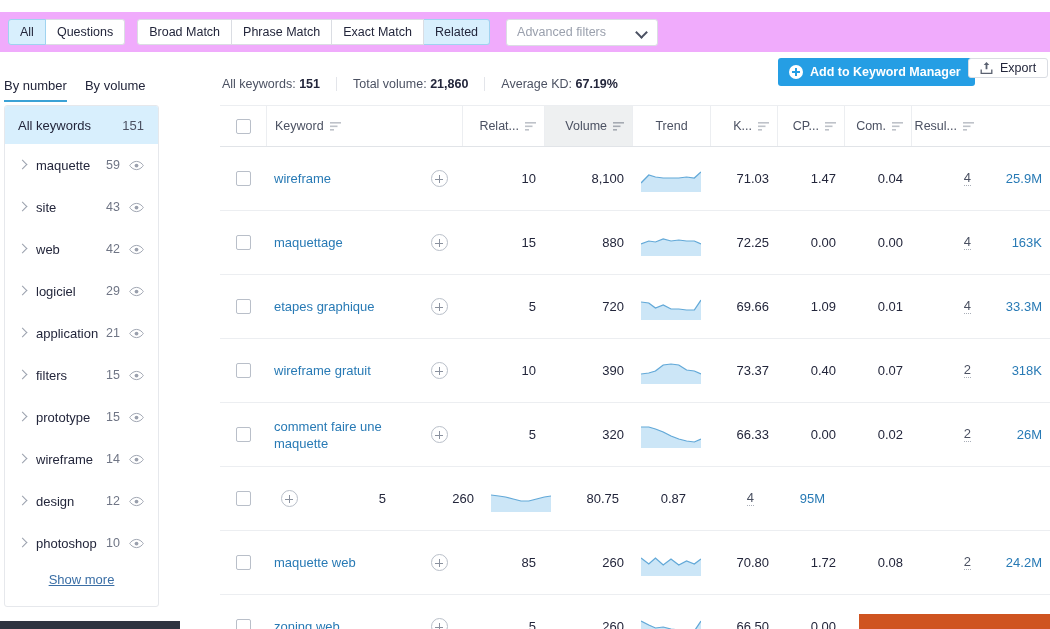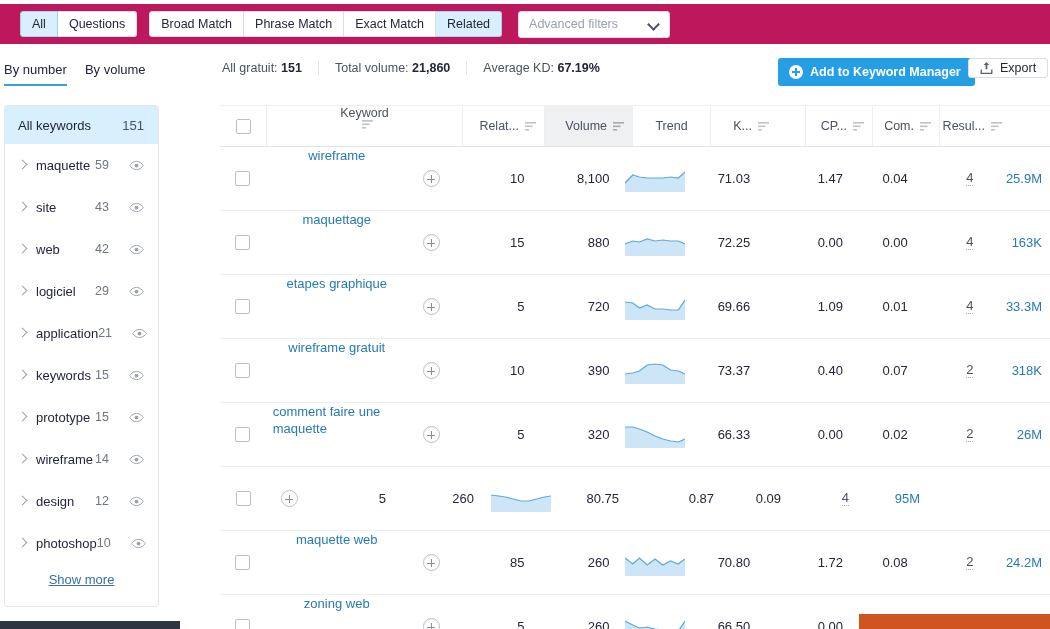--- a/index.html
+++ b/index.html
@@ -8,23 +8,23 @@
     width: 1050px; height: 629px;
     background: #ffffff;
     font-family: "Liberation Sans", sans-serif;
     font-size: 13px;
     color: #23263b;
     overflow: hidden;
   }
 
   
   #topbar {
-    position: absolute; left: 0; top: 4px; width: 1050px; height: 40px;
-    display: flex; align-items: center; padding-left: 20px; gap: 0;
-    background: #be185d;
+    position: absolute; left: 0; top: 12px; width: 1050px; height: 40px;
+    display: flex; align-items: center; padding-left: 8px; gap: 0;
+    background: #f0abfc;
   }
   .btn-group { display: flex; margin-right: 12px; }
   .fbtn {
     height: 26px; padding: 0 11px;
     border: 1px solid #dadde3;
     background: #fff;
     font-size: 12.5px; color: #23263b;
     display: flex; align-items: center; justify-content: center;
     cursor: pointer; white-space: nowrap;
     border-radius: 0;
@@ -48,21 +48,21 @@
   }
   .chev::after {
     content: ""; position: absolute; left: 0; top: 1px;
     width: 7px; height: 7px;
     border-right: 2px solid #4b5162; border-bottom: 2px solid #4b5162;
     transform: rotate(45deg);
   }
 
   
   #statsrow {
-    position: absolute; left: 0; top: 56px; width: 886px; height: 44px;
+    position: absolute; left: 0; top: 72px; width: 886px; height: 44px;
   }
   #viewtabs { position: absolute; left: 4px; top: 6px; display: flex; gap: 18px; }
   .vtab {
     font-size: 13px; color: #23263b; padding-bottom: 7px; cursor: pointer;
     border-bottom: 2px solid transparent;
   }
   .vtab.active { border-bottom-color: #3ba2d6; }
 
   #kpis {
     position: absolute; left: 222px; top: 5px;
@@ -123,21 +123,21 @@
   .side-item .arrow {
     width: 14px; flex: 0 0 auto; position: relative; height: 14px;
   }
   .side-item .arrow::after {
     content: ""; position: absolute; left: 2px; top: 3px;
     width: 6px; height: 6px;
     border-right: 1.5px solid #9aa0ad; border-top: 1.5px solid #9aa0ad;
     transform: rotate(45deg);
   }
   .side-item .nm { flex: 1; color: #23263b; padding-left: 5px; }
-  .side-item .num { color: #6f7585; font-size: 12.5px; margin-right: 20px; }
+  .side-item .num { color: #6f7585; font-size: 12.5px; margin-right: 9px; }
   .eye { width: 15px; height: 11px; flex: 0 0 auto; }
 
   #showmore {
     text-align: center; padding: 8px 0 4px;
     font-size: 13px; color: #3a6ea5; text-decoration: underline;
     cursor: pointer;
   }
 
   
   #table {
@@ -150,27 +150,27 @@
     border-bottom: 1px solid #eceef1;
   }
   #thead .trow {
     height: 42px; background: #fff;
     border-top: 1px solid #eceef1; border-bottom: 1px solid #e1e4e8;
   }
   .cell { display: flex; align-items: center; padding: 0 8px; font-size: 13px; }
   #thead .cell { color: #4b5162; font-size: 12.5px; border-left: 1px solid #eceef1; }
   #thead .cell:first-child { border-left: none; }
   .c-check  { width: 46px;  justify-content: center; }
-  .c-kw     { width: 150px; flex-direction: column; }
+  .c-kw     { width: 150px; }
   .c-add    { width: 46px;  justify-content: center; }
   .c-rel    { width: 82px;  justify-content: flex-end; }
   .c-vol    { width: 88px;  justify-content: flex-end; }
   .c-trend  { width: 78px;  justify-content: center; }
   .c-kd     { width: 67px;  justify-content: flex-end; }
-  .c-cpc    { width: 67px;  justify-content: flex-end; margin-left: 28px; }
+  .c-cpc    { width: 67px;  justify-content: flex-end; }
   .c-com    { width: 67px;  justify-content: flex-end; }
   .c-sf     { width: 68px;  justify-content: flex-end; }
   .c-res    { width: 71px;  justify-content: flex-end; }
 
   #thead .c-kw, #thead .c-add { border-left: none; }
   #thead .c-kw { border-left: 1px solid #eceef1; width: 196px; justify-content: flex-start; }
   #thead .c-rel { width: 82px; justify-content: flex-end; }
   #thead .c-vol { background: #eef0f1; }
 
   .sorticon { width: 11px; height: 9px; margin-left: 6px; flex: 0 0 auto; opacity: .55; }
@@ -232,21 +232,21 @@
   </div>
 </div>
 
 <div id="statsrow">
   <div id="viewtabs">
     <div class="vtab active">By number</div>
     <div class="vtab">By volume</div>
   </div>
   <div id="kpis">
     <div class="kpi">
-      <span>All gratuit:</span>
+      <span>All keywords:</span>
       <b>151</b>
     </div>
     <div class="kpi">
       <span>Total volume:</span>
       <b>21,860</b>
     </div>
     <div class="kpi">
       <span>Average KD:</span>
       <b>67.19%</b>
     </div>
@@ -312,21 +312,21 @@
         <span class="arrow"></span>
         <span class="nm">application</span>
         <span class="num">21</span>
         <svg class="eye" viewBox="0 0 16 11">
           <path d="M8 1.1C4.3 1.1 1.5 4.1 0.8 5.5c0.7 1.4 3.5 4.4 7.2 4.4s6.5-3 7.2-4.4C14.5 4.1 11.7 1.1 8 1.1z" fill="none" stroke="#9aa0ad" stroke-width="1"></path>
           <circle cx="8" cy="5.5" r="2" fill="#9aa0ad"></circle>
         </svg>
       </div>
       <div class="side-item">
         <span class="arrow"></span>
-        <span class="nm">keywords</span>
+        <span class="nm">filters</span>
         <span class="num">15</span>
         <svg class="eye" viewBox="0 0 16 11">
           <path d="M8 1.1C4.3 1.1 1.5 4.1 0.8 5.5c0.7 1.4 3.5 4.4 7.2 4.4s6.5-3 7.2-4.4C14.5 4.1 11.7 1.1 8 1.1z" fill="none" stroke="#9aa0ad" stroke-width="1"></path>
           <circle cx="8" cy="5.5" r="2" fill="#9aa0ad"></circle>
         </svg>
       </div>
       <div class="side-item">
         <span class="arrow"></span>
         <span class="nm">prototype</span>
         <span class="num">15</span>
@@ -642,23 +642,20 @@
             <path d="M0,9 L7,10 L13,11 L20,13 L27,15 L34,15 L41,13 L48,11 L54,10 L54,26 L0,26 Z" fill="#cce6f7"></path>
             <path d="M0,9 L7,10 L13,11 L20,13 L27,15 L34,15 L41,13 L48,11 L54,10" fill="none" stroke="#63a9d8" stroke-width="1.2"></path>
           </svg>
         </div>
         <div class="cell c-kd">
           <span class="numtxt">80.75</span>
         </div>
         <div class="cell c-cpc">
           <span class="numtxt">0.87</span>
         </div>
-        <div class="cell c-com">
-          <span class="numtxt">0.09</span>
-        </div>
         <div class="cell c-sf">
           <span class="sfval">4</span>
         </div>
         <div class="cell c-res">
           <span class="reslink">95M</span>
         </div>
       </div>
       <div class="trow drow">
         <div class="cell c-check">
           <div class="hcheckbox"></div>

